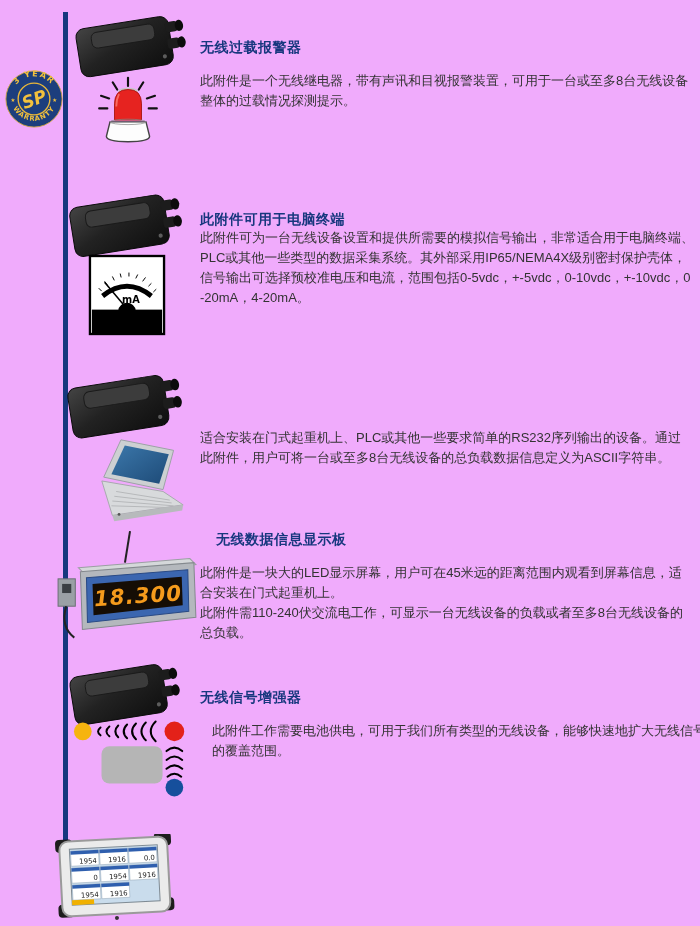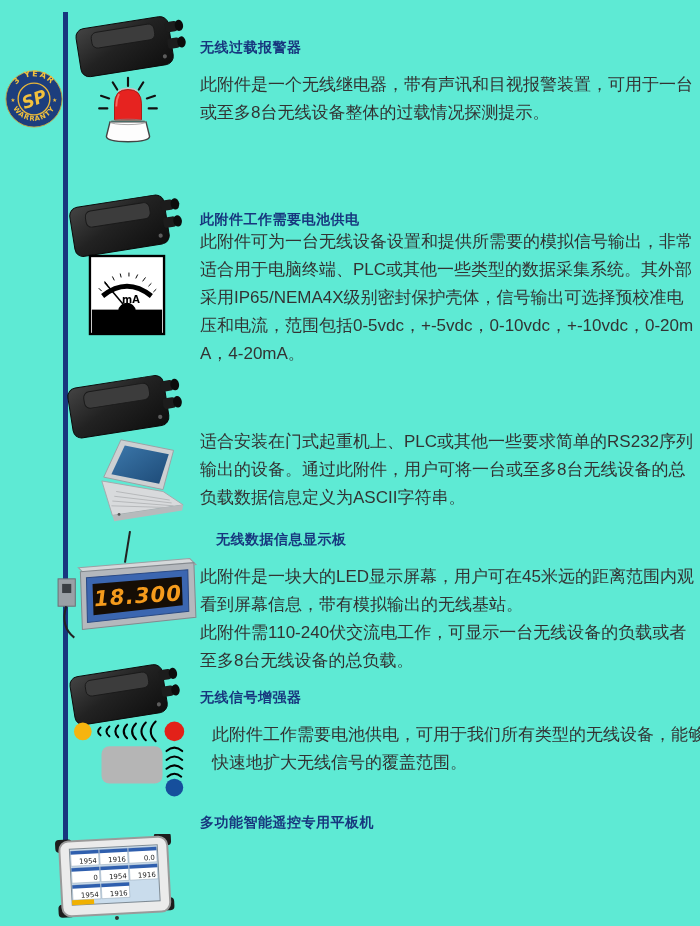--- a/index.html
+++ b/index.html
@@ -1,21 +1,21 @@
 <!DOCTYPE html>
 <html><head>
 <meta charset="utf-8">
 <style>
   html,body{margin:0;padding:0;background:#ffffff;}
   body{font-family:"Liberation Sans","DejaVu Sans",sans-serif;}
-  .page{position:relative;width:700px;height:926px;background:#5eead4;overflow:hidden;}
+  .page{position:relative;width:700px;height:926px;background:#f0abfc;overflow:hidden;}
   .accent-bar{position:absolute;left:63px;top:12px;width:5px;height:898px;background:#17377e;}
   .abs{position:absolute;}
   .title{font-size:14px;font-weight:bold;color:#17377e;letter-spacing:.5px;}
-  .desc{font-size:17px;color:#333333;line-height:28px;width:494px;
+  .desc{font-size:13px;color:#333333;line-height:20px;width:494px;
         word-break:break-all;white-space:pre-line;}
   .img-slot{display:block;}
   svg text{font-family:"DejaVu Sans",sans-serif;}
 </style>
 </head>
 <body>
 
 <svg style="position:absolute;width:0;height:0" aria-hidden="true">
   <defs>
     <linearGradient id="gbox" x1="0" y1="0" x2="1" y2="1">
@@ -200,45 +200,44 @@
     </svg>
   <div class="abs title" style="left:200px;top:39px">无线过载报警器</div>
   <div class="abs desc" style="left:200px;top:71px">此附件是一个无线继电器，带有声讯和目视报警装置，可用于一台或至多8台无线设备整体的过载情况探测提示。</div>
 
   <svg class="abs img-slot" style="left:64px;top:188px" width="124" height="72">
       <use href="#devbox"></use>
     </svg>
   <svg class="abs img-slot" style="left:88px;top:254px" width="78" height="82">
       <use href="#meter"></use>
     </svg>
-  <div class="abs title" style="left:200px;top:211px">此附件工作需要电池供电</div>
+  <div class="abs title" style="left:200px;top:211px">此附件可用于电脑终端</div>
   <div class="abs desc" style="left:200px;top:228px">此附件可为一台无线设备设置和提供所需要的模拟信号输出，非常适合用于电脑终端、PLC或其他一些类型的数据采集系统。其外部采用IP65/NEMA4X级别密封保护壳体，信号输出可选择预校准电压和电流，范围包括0-5vdc，+-5vdc，0-10vdc，+-10vdc，0-20mA，4-20mA。</div>
 
   <svg class="abs img-slot" style="left:62px;top:368px" width="126" height="74">
       <use href="#devbox"></use>
     </svg>
   <svg class="abs img-slot" style="left:88px;top:436px" width="108" height="88">
       <use href="#laptop"></use>
     </svg>
   <div class="abs desc" style="left:200px;top:428px">适合安装在门式起重机上、PLC或其他一些要求简单的RS232序列输出的设备。通过此附件，用户可将一台或至多8台无线设备的总负载数据信息定义为ASCII字符串。</div>
 
   <svg class="abs img-slot" style="left:52px;top:530px" width="152" height="122">
       <use href="#ledboard"></use>
     </svg>
   <div class="abs title" style="left:216px;top:531px">无线数据信息显示板</div>
-  <div class="abs desc" style="left:200px;top:563px">此附件是一块大的LED显示屏幕，用户可在45米远的距离范围内观看到屏幕信息，带有模拟输出的无线基站。
+  <div class="abs desc" style="left:200px;top:563px">此附件是一块大的LED显示屏幕，用户可在45米远的距离范围内观看到屏幕信息，适合安装在门式起重机上。
 此附件需110-240伏交流电工作，可显示一台无线设备的负载或者至多8台无线设备的总负载。</div>
 
   <svg class="abs img-slot" style="left:64px;top:658px" width="122" height="70">
       <use href="#devbox"></use>
     </svg>
   <svg class="abs img-slot" style="left:70px;top:716px" width="128" height="82">
       <use href="#signal"></use>
     </svg>
   <div class="abs title" style="left:200px;top:689px">无线信号增强器</div>
   <div class="abs desc" style="left:212px;top:721px">此附件工作需要电池供电，可用于我们所有类型的无线设备，能够快速地扩大无线信号的覆盖范围。</div>
 
   <svg class="abs img-slot" style="left:55px;top:834px" width="120" height="92">
       <use href="#tablet"></use>
     </svg>
-  <div class="abs title" style="left:200px;top:814px">多功能智能遥控专用平板机</div>
 
 </div>
 
 </body></html>

